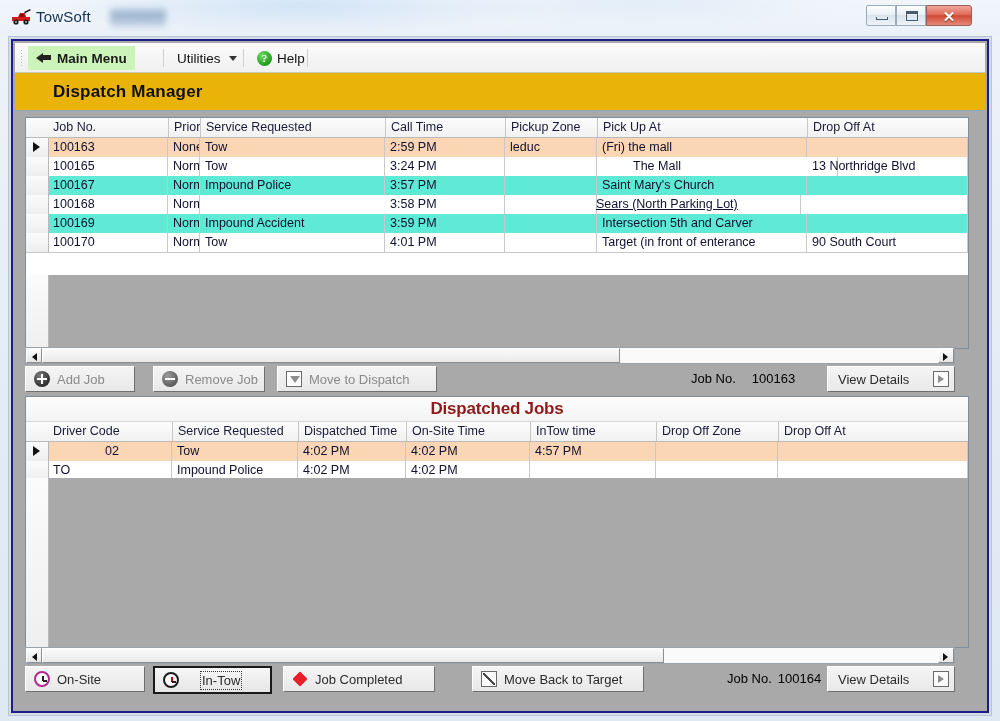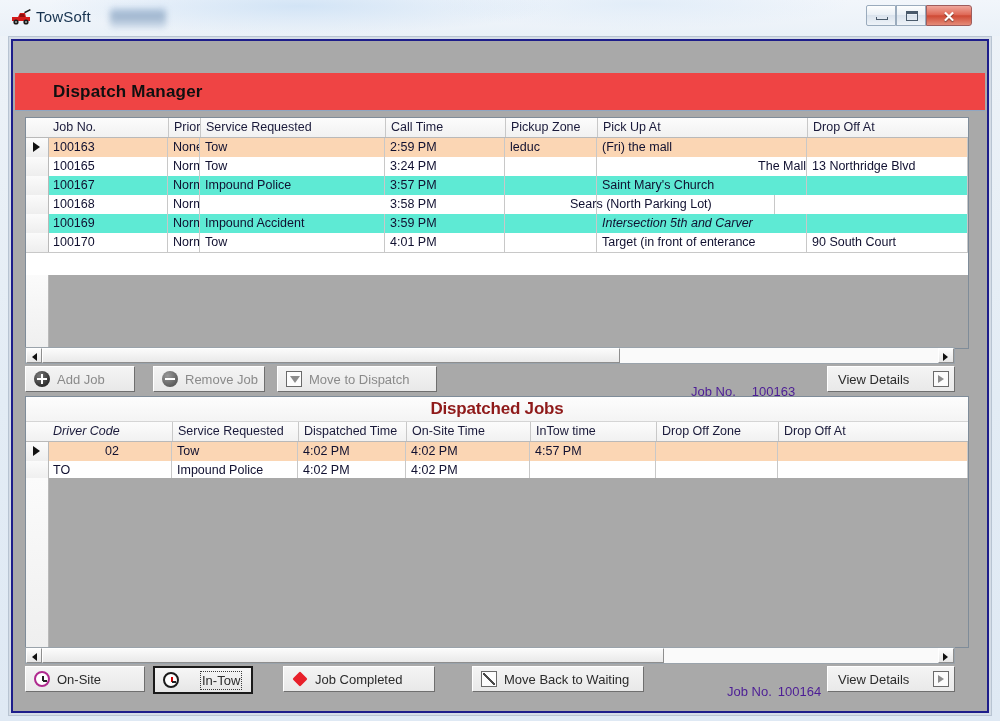--- a/index.html
+++ b/index.html
@@ -138,21 +138,21 @@
   .icon-help {
     width:15px;height:15px;border-radius:50%;
     background:radial-gradient(circle at 35% 30%,#6fdb5f,#1f9d1f 70%,#0f6d12);
     color:#fff; font-size:11px; font-weight:bold; line-height:15px;
     text-align:center; font-family:"Liberation Serif",serif;
   }
 
   
   #page-header {
     position:absolute; left:2px; top:32px; right:2px; height:38px;
-    background:#ef4444;
+    background:#eab308;
     border-bottom:1px solid #8fa6c2;
     box-sizing:border-box;
   }
   #page-title {
     position:absolute; left:38px; top:9px;
     font-size:17px; font-weight:bold; color:#101010;
     letter-spacing:.2px;
   }
 
   
@@ -263,22 +263,22 @@
   }
   .xbtn.disabled { color:#8a8a8a; }
   .xbtn.focused {
     border:2px solid #1a1a1a;
     background:linear-gradient(180deg,#f6f6f6,#e6e6e6);
   }
   .xbtn.focused .lbl {
     outline:1px dotted #3a3a3a; outline-offset:1px;
   }
   .jobno {
-    position:absolute; top:13px; height:26px; line-height:26px;
-    font-size:13px; color:#4c1d95; background:#a9a9a9;
+    position:absolute; top:0; height:26px; line-height:26px;
+    font-size:13px; color:#000000; background:#a9a9a9;
     white-space:nowrap;
   }
   .jobno b { font-weight:normal; margin-left:16px; }
   .viewdet {
     position:absolute; top:0; height:26px;
     display:flex; align-items:center; justify-content:space-between;
     padding:0 5px 0 10px; box-sizing:border-box;
     background:linear-gradient(180deg,#f4f4f4,#e9e9e9);
     border:1px solid #ffffff;
     border-right-color:#6f6f6f; border-bottom-color:#6f6f6f;
@@ -359,20 +359,41 @@
       <span class="glyph"></span>
     </div>
     <div class="winbtn" id="btn-close">
       <span class="x">✕</span>
     </div>
   </div>
 
   <div id="form-frame">
   <div id="form-inner">
 
+    <div id="toolbar">
+      <span class="tb-grip"></span>
+
+      <div class="tb-item" id="tb-mainmenu">
+        <span class="icon-back"></span>
+        <span class="lbl">Main Menu</span>
+      </div>
+      <span class="tb-sep" id="sep1"></span>
+
+      <div class="tb-item" id="tb-utilities">
+        <span class="lbl">Utilities</span>
+        <span class="icon-caret"></span>
+      </div>
+      <span class="tb-sep" id="sep2"></span>
+
+      <div class="tb-item" id="tb-help">
+        <span class="icon-help">?</span>
+        <span class="lbl">Help</span>
+      </div>
+      <span class="tb-sep" id="sep3"></span>
+    </div>
 
     <div id="page-header">
       <div id="page-title">Dispatch Manager</div>
     </div>
 
     <div class="panel" id="waiting-panel" style="left:12px; top:76px; width:944px; height:232px;">
       <div class="grid-head" id="wait-head">
             <div class="cell" style="left: 22px; width: 120px;">Job No.</div>
             <div class="cell" style="left: 142px; width: 32px;">Priority</div>
             <div class="cell" style="left: 174px; width: 185px;">Service Requested</div>
@@ -392,50 +413,50 @@
               <div class="cell" style="left: 571px; width: 210px;">(Fri) the mall</div>
               <div class="cell" style="left: 781px; width: 161px;"></div>
             </div>
             <div class="grow" style="top: 19px;">
               <span class="rowhdr"></span>
               <div class="cell" style="left: 22px; width: 120px;">100165</div>
               <div class="cell" style="left: 142px; width: 32px;">Normal</div>
               <div class="cell" style="left: 174px; width: 185px;">Tow</div>
               <div class="cell" style="left: 359px; width: 120px;">3:24 PM</div>
               <div class="cell" style="left: 479px; width: 92px;"></div>
-              <div class="cell" style="left: 571px; width: 210px; text-align: right;">The Mall</div>
+              <div class="cell" style="left: 602px; width: 210px;">The Mall</div>
               <div class="cell" style="left: 781px; width: 161px;">13 Northridge Blvd</div>
             </div>
             <div class="grow cyan" style="top: 38px;">
               <span class="rowhdr"></span>
               <div class="cell" style="left: 22px; width: 120px;">100167</div>
               <div class="cell" style="left: 142px; width: 32px;">Normal</div>
               <div class="cell" style="left: 174px; width: 185px;">Impound Police</div>
               <div class="cell" style="left: 359px; width: 120px;">3:57 PM</div>
               <div class="cell" style="left: 479px; width: 92px;"></div>
               <div class="cell" style="left: 571px; width: 210px;">Saint Mary's Church</div>
               <div class="cell" style="left: 781px; width: 161px;"></div>
             </div>
             <div class="grow" style="top: 57px;">
               <span class="rowhdr"></span>
               <div class="cell" style="left: 22px; width: 120px;">100168</div>
               <div class="cell" style="left: 142px; width: 32px;">Normal</div>
               <div class="cell" style="left: 359px; width: 120px;">3:58 PM</div>
               <div class="cell" style="left: 479px; width: 92px;"></div>
-              <div class="cell" style="left: 539px; width: 210px;">Sears (North Parking Lot)</div>
+              <div class="cell" style="left: 565px; width: 210px; text-decoration: underline;">Sears (North Parking Lot)</div>
               <div class="cell" style="left: 781px; width: 161px;"></div>
             </div>
             <div class="grow cyan" style="top: 76px;">
               <span class="rowhdr"></span>
               <div class="cell" style="left: 22px; width: 120px;">100169</div>
               <div class="cell" style="left: 142px; width: 32px;">Normal</div>
               <div class="cell" style="left: 174px; width: 185px;">Impound Accident</div>
               <div class="cell" style="left: 359px; width: 120px;">3:59 PM</div>
               <div class="cell" style="left: 479px; width: 92px;"></div>
-              <div class="cell" style="left: 571px; width: 210px; font-style: italic;"> Intersection 5th and Carver</div>
+              <div class="cell" style="left: 571px; width: 210px;"> Intersection 5th and Carver</div>
               <div class="cell" style="left: 781px; width: 161px;"></div>
             </div>
             <div class="grow" style="top: 95px;">
               <span class="rowhdr"></span>
               <div class="cell" style="left: 22px; width: 120px;">100170</div>
               <div class="cell" style="left: 142px; width: 32px;">Normal</div>
               <div class="cell" style="left: 174px; width: 185px;">Tow</div>
               <div class="cell" style="left: 359px; width: 120px;">4:01 PM</div>
               <div class="cell" style="left: 479px; width: 92px;"></div>
               <div class="cell" style="left: 571px; width: 210px;">Target (in front of enterance</div>
@@ -484,21 +505,21 @@
               <i></i>
             </span>
       </div>
     </div>
 
     <div class="panel" id="dispatched-panel" style="left:12px; top:355px; width:944px; height:252px;">
       <div class="grid-caption">
         <span>Dispatched Jobs</span>
       </div>
       <div class="grid-head" id="disp-head">
-            <div class="cell" style="left: 22px; width: 124px; font-style: italic;">Driver Code</div>
+            <div class="cell" style="left: 22px; width: 124px;">Driver Code</div>
             <div class="cell" style="left: 146px; width: 126px;">Service Requested</div>
             <div class="cell" style="left: 272px; width: 108px;">Dispatched Time</div>
             <div class="cell" style="left: 380px; width: 124px;">On-Site Time</div>
             <div class="cell" style="left: 504px; width: 126px;">InTow time</div>
             <div class="cell" style="left: 630px; width: 122px;">Drop Off Zone</div>
             <div class="cell" style="left: 752px; width: 190px;">Drop Off At</div>
           </div>
       <div class="rowarea" id="disp-rows" style="height:38px;">
             <div class="grow peach sel" style="top: 0px;">
               <span class="rowhdr"></span>
@@ -536,33 +557,33 @@
       <div class="arrow right">
             <i></i>
           </div>
     </div>
 
     <div class="btnbar" style="left:2px; top:625px; right:2px;">
       <div class="xbtn" style="left:10px; width:120px;">
         <span class="ico ico-clock"></span>
         <span class="lbl">On-Site</span>
       </div>
-      <div class="xbtn focused" style="left:138px; width:100px;gap:23px;">
+      <div class="xbtn focused" style="left:138px; width:119px;gap:23px;">
         <span class="ico ico-clock dark"></span>
         <span class="lbl">In-Tow</span>
       </div>
       <div class="xbtn" style="left:268px; width:152px;">
         <span class="ico">
           <span class="ico-diamond" style="position:absolute;left:1px;top:1px;"></span>
         </span>
         <span class="lbl">Job Completed</span>
       </div>
       <div class="xbtn" style="left:457px; width:172px;">
         <span class="ico ico-box slash"></span>
-        <span class="lbl">Move Back to Waiting</span>
+        <span class="lbl">Move Back to Target</span>
       </div>
 
       <div class="jobno" style="left:712px;">
         <span>Job No.</span><b style="margin-left:6px;">100164</b>
       </div>
       <div class="viewdet" style="left:812px; width:128px;">
         <span class="lbl">View Details</span>
         <span class="ico ico-arrowbox">
               <i></i>
             </span>

